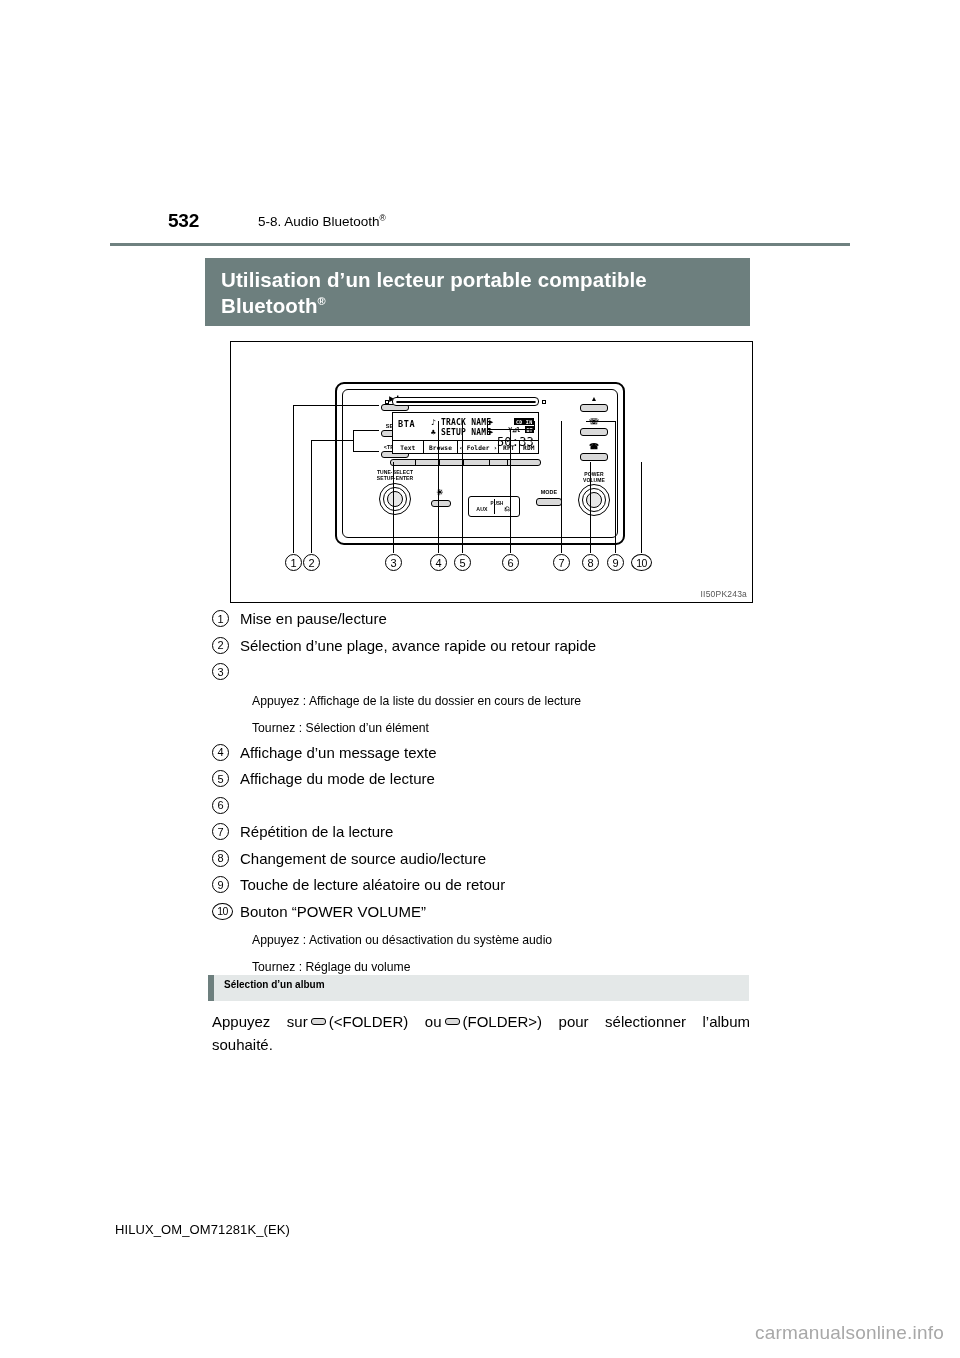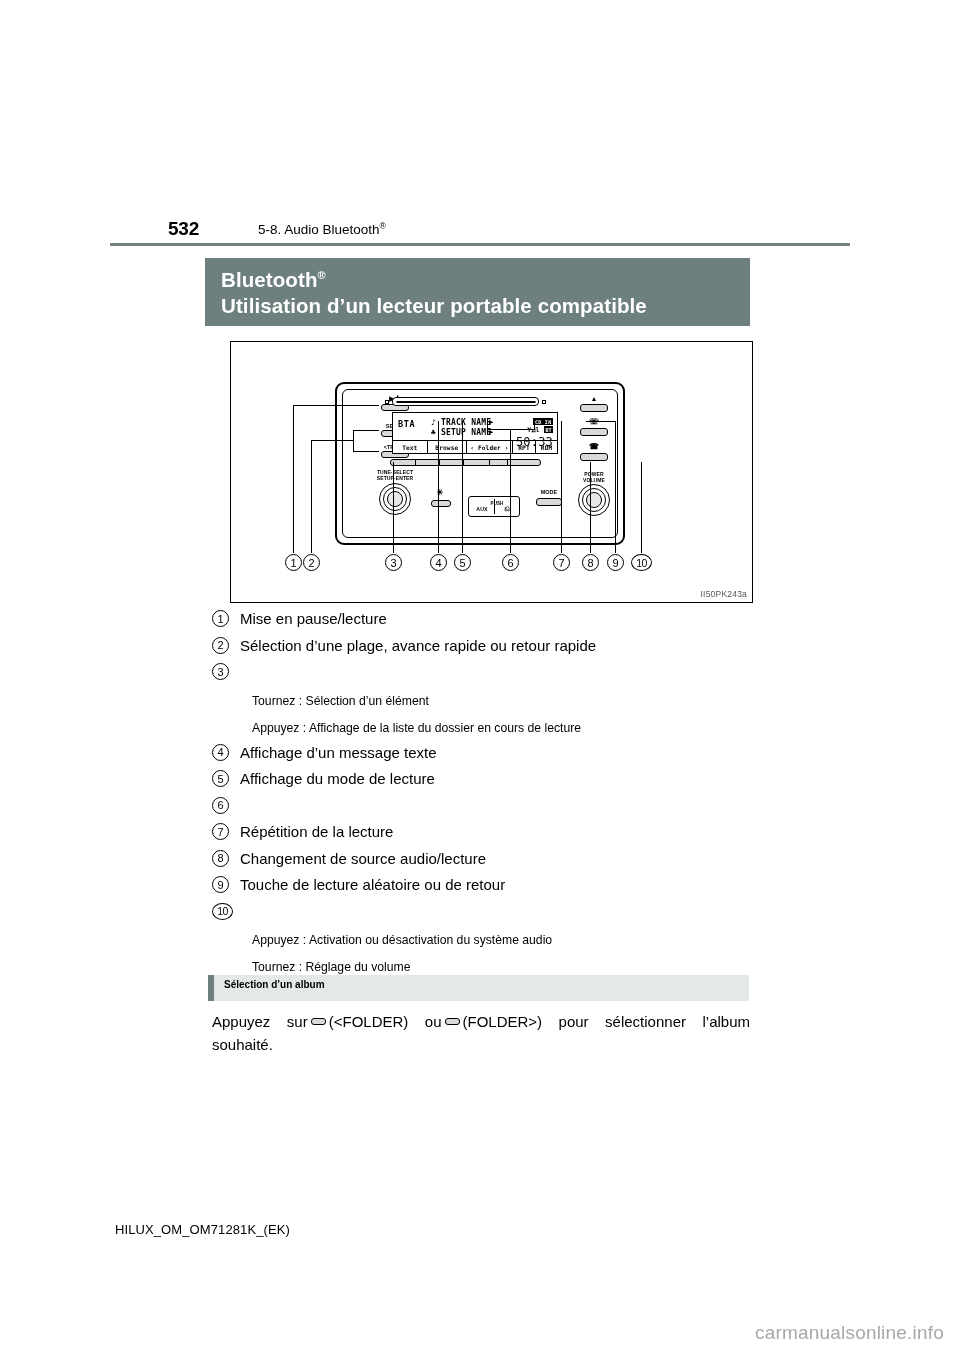--- a/index.html
+++ b/index.html
@@ -16,21 +16,20 @@
     overflow: hidden;
   }
 
   
   .page-header {
     position: absolute;
     left: 110px;
     top: 210px;
     width: 740px;
     height: 34px;
-    margin-top: 8px;
   }
   .page-number {
     position: absolute;
     left: 58px;
     top: 0px;
     font-size: 19px;
     font-weight: bold;
     letter-spacing: -0.2px;
   }
   .header-crumb {
@@ -166,21 +165,21 @@
     border: 1px solid #000;
     top: 15.5px;
     box-sizing: border-box;
   }
 
   
   .lcd {
     position: absolute;
     left: 55px;
     top: 28px;
-    width: 166px;
+    width: 147px;
     height: 42px;
     border: 1.3px solid #000;
     box-sizing: border-box;
     background: #fff;
     font-family: "DejaVu Sans Mono", monospace;
   }
   .lcd-src {
     position: absolute;
     left: 5px; top: 6px;
     font-size: 8.5px;
@@ -447,22 +446,22 @@
 </head>
 <body>
 
 <div class="page-header">
   <div class="page-number">532</div>
   <div class="header-crumb"><span>5-8. Audio Bluetooth</span><sup>®</sup></div>
 </div>
 <div class="header-rule"></div>
 
 <div class="title-banner">
+  <div class="line">Utilisation d’un lecteur portable compatible</div>
   <div class="line"><span>Bluetooth</span><sup>®</sup></div>
-  <div class="line">Utilisation d’un lecteur portable compatible</div>
 </div>
 
 <div class="figure-box">
 
   <div class="radio-unit">
     <div class="radio-inner"></div>
 
     <div class="lbl" style="left:43px;top:11px;width:30px;font-size:7px;">▶❙</div>
     <div class="pill" style="left:44px;top:20px;width:28px;height:7px;"></div>
 
@@ -592,22 +591,22 @@
   </div>
 
   <div class="list-row">
     <div class="list-num">2</div>
     <div class="list-text">Sélection d’une plage, avance rapide ou retour rapide</div>
   </div>
 
   <div class="list-row">
     <div class="list-num">3</div>
   </div>
+  <div class="sub-text">Appuyez : Affichage de la liste du dossier en cours de lecture</div>
   <div class="sub-text">Tournez : Sélection d’un élément</div>
-  <div class="sub-text">Appuyez : Affichage de la liste du dossier en cours de lecture</div>
 
   <div class="list-row">
     <div class="list-num">4</div>
     <div class="list-text">Affichage d’un message texte</div>
   </div>
 
   <div class="list-row">
     <div class="list-num">5</div>
     <div class="list-text">Affichage du mode de lecture</div>
   </div>
@@ -626,20 +625,21 @@
     <div class="list-text">Changement de source audio/lecture</div>
   </div>
 
   <div class="list-row">
     <div class="list-num">9</div>
     <div class="list-text">Touche de lecture aléatoire ou de retour</div>
   </div>
 
   <div class="list-row">
     <div class="list-num wide">10</div>
+    <div class="list-text">Bouton “POWER VOLUME”</div>
   </div>
   <div class="sub-text">Appuyez : Activation ou désactivation du système audio</div>
   <div class="sub-text">Tournez : Réglage du volume</div>
 </div>
 
 <div class="section-heading">
   <div class="accent"></div>
   <div class="txt">Sélection d’un album</div>
 </div>
 

